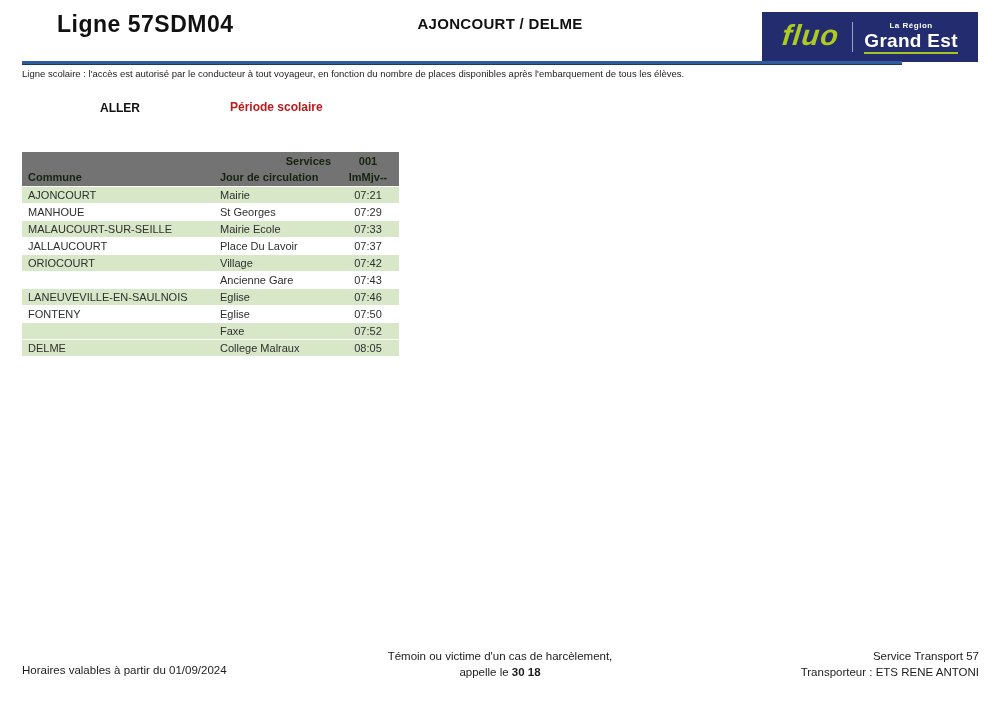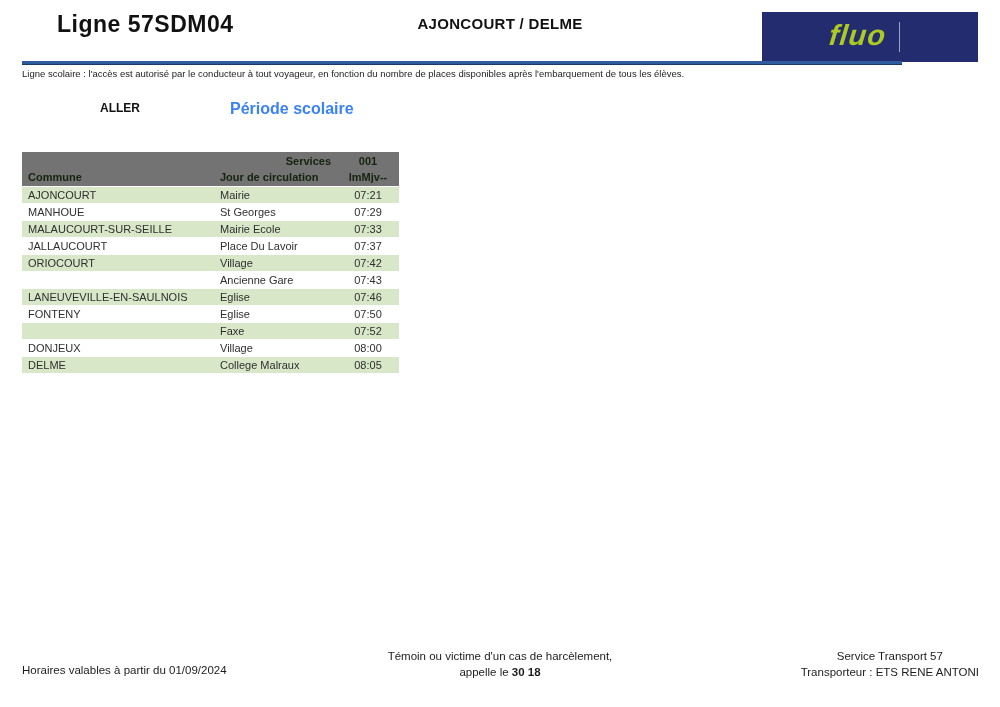--- a/index.html
+++ b/index.html
@@ -68,21 +68,21 @@
     position: absolute; left: 22px; top: 68px;
     font-size: 9.5px; color: #1c1c1c;
   }
 
   .direction-label {
     position: absolute; left: 100px; top: 101px;
     font-size: 12px; font-weight: bold; color: #111;
   }
   .period-label {
     position: absolute; left: 230px; top: 100px;
-    font-size: 16px; font-weight: bold; color: #3b82f6;
+    font-size: 12px; font-weight: bold; color: #b91c1c;
   }
 
   
   table.timetable {
     position: absolute; left: 22px; top: 152px;
     width: 377px;
     border-collapse: collapse;
     font-size: 11px;
   }
   table.timetable th, table.timetable td {
@@ -115,35 +115,39 @@
     font-size: 11.5px; color: #1c1c1c;
   }
   .footer-center {
     position: absolute; left: 0; right: 0; top: 649px;
     text-align: center;
     font-size: 11.5px; color: #1c1c1c;
     line-height: 1.35;
   }
   .footer-right {
     position: absolute; right: 21px; top: 649px;
-    text-align: center;
+    text-align: right;
     font-size: 11.5px; color: #1c1c1c;
     line-height: 1.35;
   }
   .b { font-weight: bold; }
 </style>
 </head>
 <body>
 
 <div class="line-title">Ligne 57SDM04</div>
 <div class="route-title">AJONCOURT / DELME</div>
 
 <div class="logo">
   <span class="fluo">fluo</span>
   <span class="sep"></span>
+  <span class="region">
+    <span class="region-small">La Région</span>
+    <span class="region-big">Grand Est</span>
+  </span>
 </div>
 
 <div class="rule"></div>
 
 <div class="note">Ligne scolaire : l'accès est autorisé par le conducteur à tout voyageur, en fonction du nombre de places disponibles après l'embarquement de tous les élèves.</div>
 
 <div class="direction-label">ALLER</div>
 <div class="period-label">Période scolaire</div>
 
 <table class="timetable">
@@ -198,25 +202,20 @@
       <tr>
         <td class="col-commune">FONTENY</td>
         <td class="col-stop">Eglise</td>
         <td class="col-time center">07:50</td>
       </tr>
       <tr class="alt">
         <td class="col-commune"></td>
         <td class="col-stop">Faxe</td>
         <td class="col-time center">07:52</td>
       </tr>
-      <tr>
-        <td class="col-commune">DONJEUX</td>
-        <td class="col-stop">Village</td>
-        <td class="col-time center">08:00</td>
-      </tr>
       <tr class="alt">
         <td class="col-commune">DELME</td>
         <td class="col-stop">College Malraux</td>
         <td class="col-time center">08:05</td>
       </tr>
     </tbody>
 </table>
 
 <div class="footer-left">Horaires valables à partir du 01/09/2024</div>
 

